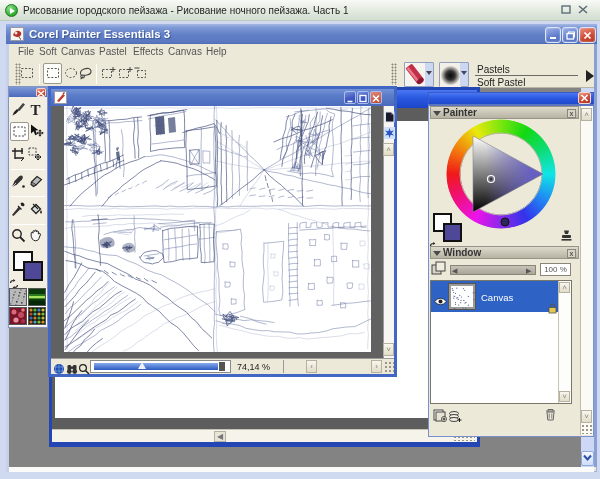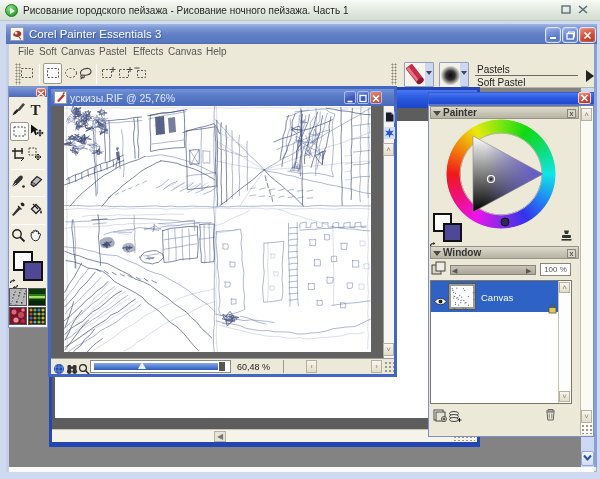--- a/index.html
+++ b/index.html
@@ -84,21 +84,21 @@
 <div class="abs" id="corel"></div>
 <div class="abs" style="left:6px;top:24px;width:3px;height:448px;background:#c6d0ea"></div>
 <div class="abs" style="left:594px;top:24px;width:3px;height:443px;background:#8aa0d2"></div>
 <div class="abs" id="ctitle"></div>
 <div class="abs" style="left:10px;top:27px;"><svg width="14" height="14" viewBox="0 0 14 14">
       <rect x="0.5" y="0.5" width="13" height="13" fill="#f8f6f0" stroke="#99a"></rect>
       <path d="M3 8 q2 -5 6 -4 q3 1 2 4 q-1 2.5 -4 2 q-3 -0.5 -4 -2 z" fill="#b2302a"></path>
       <circle cx="6" cy="6" r="1.5" fill="#e8e2d8"></circle>
       <path d="M9 10 q1 2 2 2.5" stroke="#7a2a20" fill="none"></path>
     </svg></div>
-<div class="abs" style="left:29px;top:28px;font-size:11.5px;font-weight:normal;color:#fff;text-shadow:1px 1px 1px #3a5590">Corel Painter Essentials 3</div>
+<div class="abs" style="left:29px;top:28px;font-size:11.5px;font-weight:bold;color:#fff;text-shadow:1px 1px 1px #3a5590">Corel Painter Essentials 3</div>
 <div class="abs cbtn b" style="left:545px">
     <svg width="8" height="8">
       <path d="M1 7 h6" stroke="#fff" stroke-width="2"></path>
     </svg>
   </div>
 <div class="abs cbtn b" style="left:562px">
     <svg width="9" height="9">
       <rect x="1" y="2.5" width="6.5" height="5.5" fill="none" stroke="#fff" stroke-width="1.3"></rect>
       <path d="M2.5 2.5 v-1.5 h6 v5 h-1.5" fill="none" stroke="#fff" stroke-width="1.1"></path>
     </svg>
@@ -186,21 +186,20 @@
 <div class="abs" id="mdivbtn"><svg width="11" height="11">
       <path d="M2 3.5 L5.5 7.5 L9 3.5" fill="none" stroke="#2a52a8" stroke-width="2"></path>
     </svg></div>
 <div class="abs" id="frontwin"></div>
 <div class="abs" id="fronttitle">
     <svg style="position:absolute;left:3px;top:2px" width="13" height="13" viewBox="0 0 13 13">
       <rect x="0.5" y="0.5" width="12" height="12" fill="#fff" stroke="#99a"></rect>
       <path d="M3 10 L9 3 l2 1.5 L5 11 z" fill="#c03a2a"></path>
       <path d="M9 3 l1.5 -1.5" stroke="#7a4a2a" stroke-width="1.5"></path>
     </svg>
-    <span class="txt">ускизы.RIF @ 25,76%</span>
     <div class="fbtn b" style="left:293px">
       <svg width="8" height="9">
         <path d="M1.5 7.5 h5" stroke="#fff" stroke-width="1.6"></path>
       </svg>
     </div>
     <div class="fbtn b" style="left:306px">
       <svg width="8" height="9">
         <rect x="1" y="1.5" width="6" height="6" fill="none" stroke="#fff" stroke-width="1.3"></rect>
       </svg>
     </div>
@@ -573,21 +572,21 @@
       <circle cx="8.7" cy="8.5" r="2.4" fill="#333"></circle>
     </svg></div>
 <div class="abs" style="left:78px;top:361px;"><svg width="12" height="12" viewBox="0 0 12 12">
       <circle cx="5" cy="5" r="3.4" fill="none" stroke="#222" stroke-width="1.2"></circle>
       <path d="M7.5 7.5 L11 11" stroke="#222" stroke-width="1.5"></path>
     </svg></div>
 <div class="abs" style="left:90px;top:360px;width:141px;height:13px;background:#fff;border:1px solid #8a8a8a"></div>
 <div class="abs" style="left:94px;top:363px;width:124px;height:7px;background:linear-gradient(180deg,#86aaec,#2a5ac0)"></div>
 <div class="abs" style="left:219px;top:362px;width:6px;height:9px;background:#555"></div>
 <div class="abs" style="left:138px;top:362px;width:0;height:0;border-left:4px solid transparent;border-right:4px solid transparent;border-bottom:7px solid #f0f0f0"></div>
-<div class="abs" style="left:237px;top:362px;font-size:9px;color:#222">60,48 %</div>
+<div class="abs" style="left:237px;top:362px;font-size:9px;color:#222">74,14 %</div>
 <div class="abs" style="left:283px;top:360px;width:1px;height:13px;background:#9a9a9a"></div>
 <div class="abs chev" style="left:306px;top:360px;height:13px">‹</div>
 <div class="abs chev" style="left:371px;top:360px;height:13px">›</div>
 <div class="abs" style="left:384px;top:361px;width:10px;height:12px;background-image:radial-gradient(circle,#9a968a 1px,transparent 1.2px);background-size:4px 4px"></div>
 <div class="abs" id="toolbox"></div>
 <div class="abs" id="tbtitle"></div>
 <div class="abs xbtn" style="left:36px;top:87.5px;width:10px;height:9px">
     <svg width="8" height="7">
       <path d="M1 1 L7 6 M7 1 L1 6" stroke="#fff" stroke-width="1.4"></path>
     </svg>

